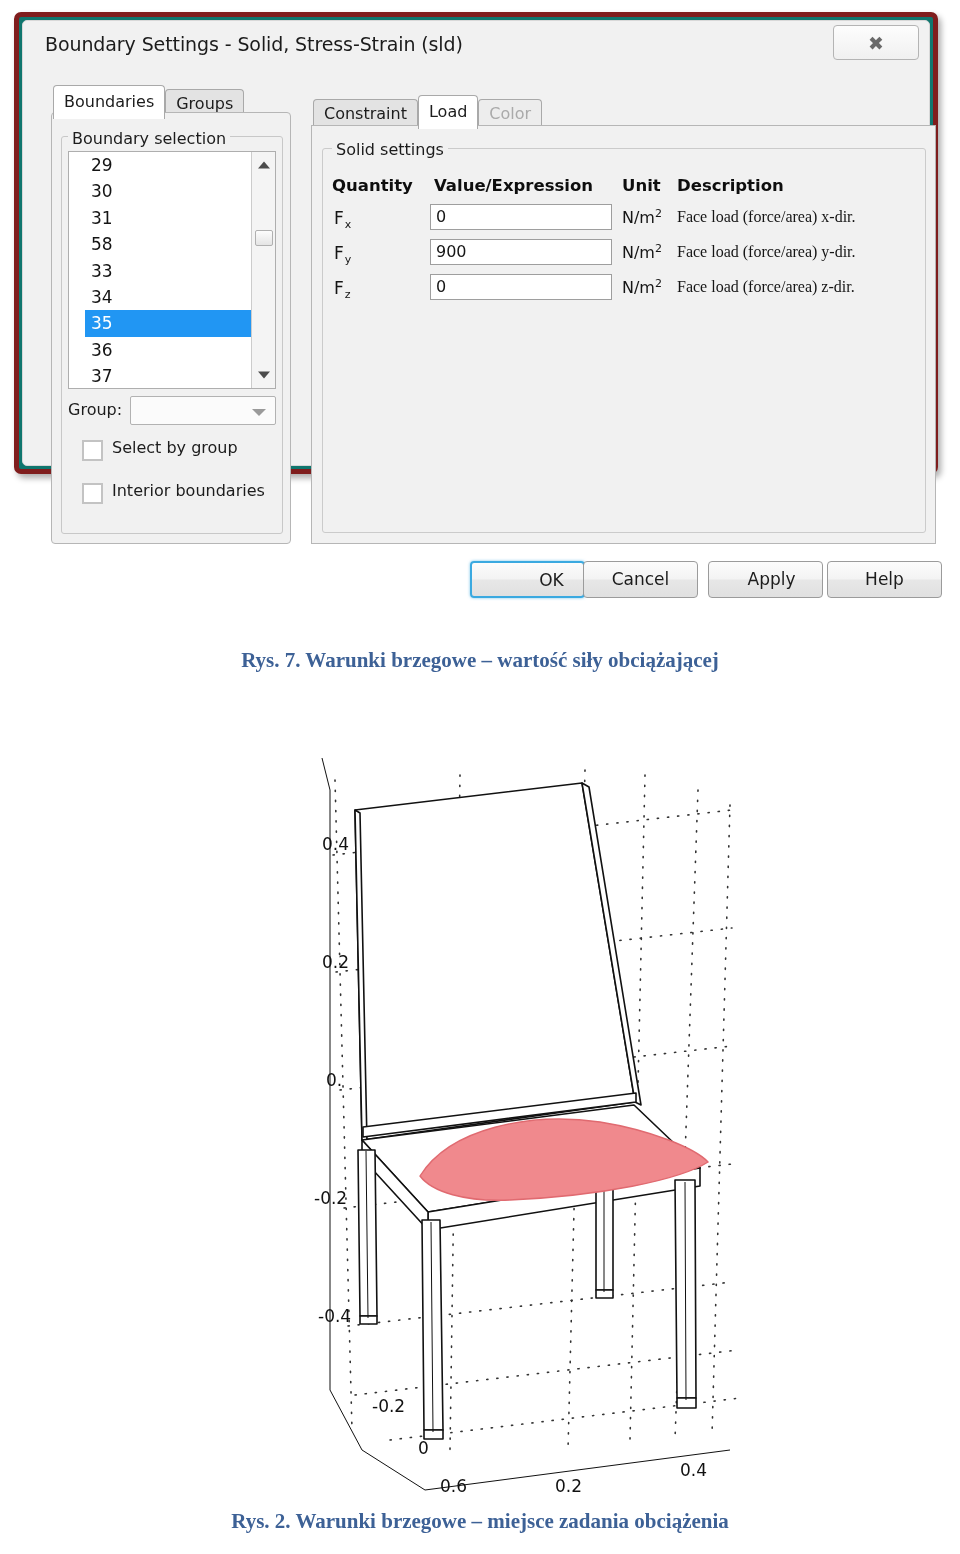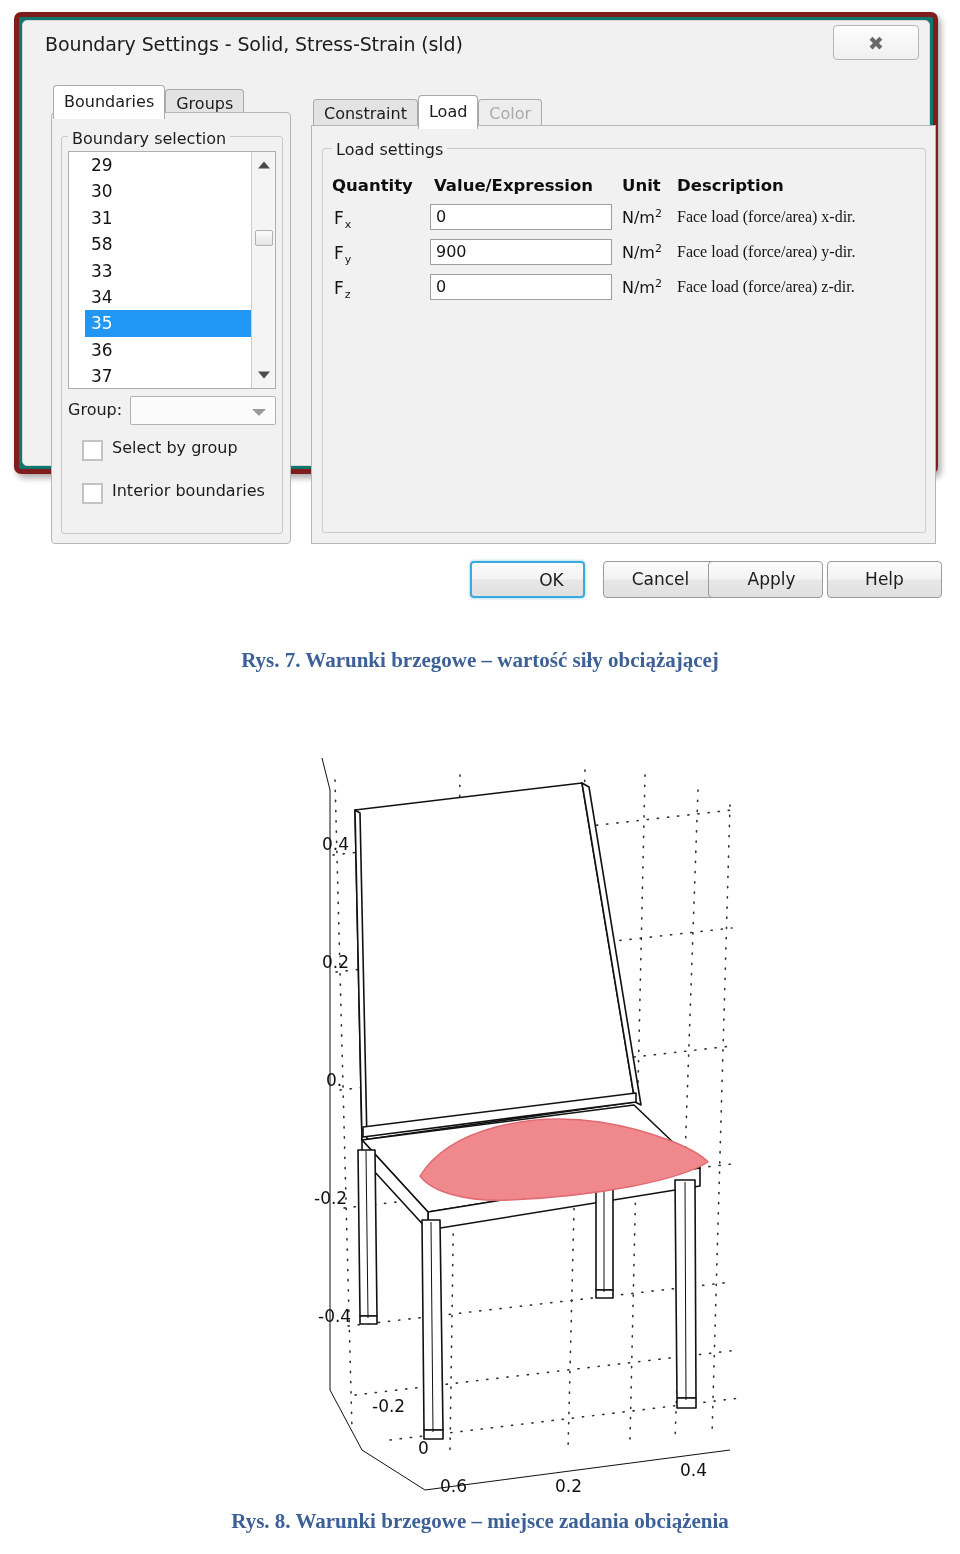--- a/index.html
+++ b/index.html
@@ -489,21 +489,21 @@
         <span class="cklabel">Select by group</span>
       </div>
       <div class="checkrow two">
         <span class="checkbox"></span>
         <span class="cklabel">Interior boundaries</span>
       </div>
     </div>
 
     <div class="right-panel">
       <div class="load-box"></div>
-      <div class="load-legend">Load settings</div>
+      <div class="load-legend">Solid settings</div>
 
       <div class="ls-table">
         <div class="ls-head">
           <span class="col-q">Quantity</span>
           <span class="col-v">Value/Expression</span>
           <span class="col-u">Unit</span>
           <span class="col-d">Description</span>
         </div>
 
         <div class="ls-row">
@@ -524,21 +524,21 @@
           <span class="qty"><span>F</span><sub>z</sub></span>
           <div class="valfield">0</div>
           <span class="unit"><span>N/m</span><sup>2</sup></span>
           <span class="desc">Face load (force/area) z-dir.</span>
         </div>
       </div>
     </div>
 
     <div class="buttons">
       <div class="dlgbtn primary" style="left:447px;padding-left:48px;">OK</div>
-      <div class="dlgbtn" style="left:580px;">Cancel</div>
+      <div class="dlgbtn" style="left:560px;">Cancel</div>
       <div class="dlgbtn" style="left:685px;padding-left:12px;">Apply</div>
       <div class="dlgbtn" style="left:804px;">Help</div>
     </div>
 
   </div>
 </div>
 
 <div class="caption top">Rys. 7. Warunki brzegowe – wartość siły obciążającej</div>
 
 <div class="figure">
@@ -621,13 +621,13 @@
       <text x="72" y="662">-0.2</text>
       <text x="118" y="704">0</text>
       <text x="140" y="742">0.6</text>
 
       <text x="255" y="742">0.2</text>
       <text x="380" y="726">0.4</text>
     </g>
   </svg>
 </div>
 
-<div class="caption bottom">Rys. 8. Warunki brzegowe – miejsce zadania obciążenia</div>
+<div class="caption bottom">Rys. 2. Warunki brzegowe – miejsce zadania obciążenia</div>
 
 </body></html>

